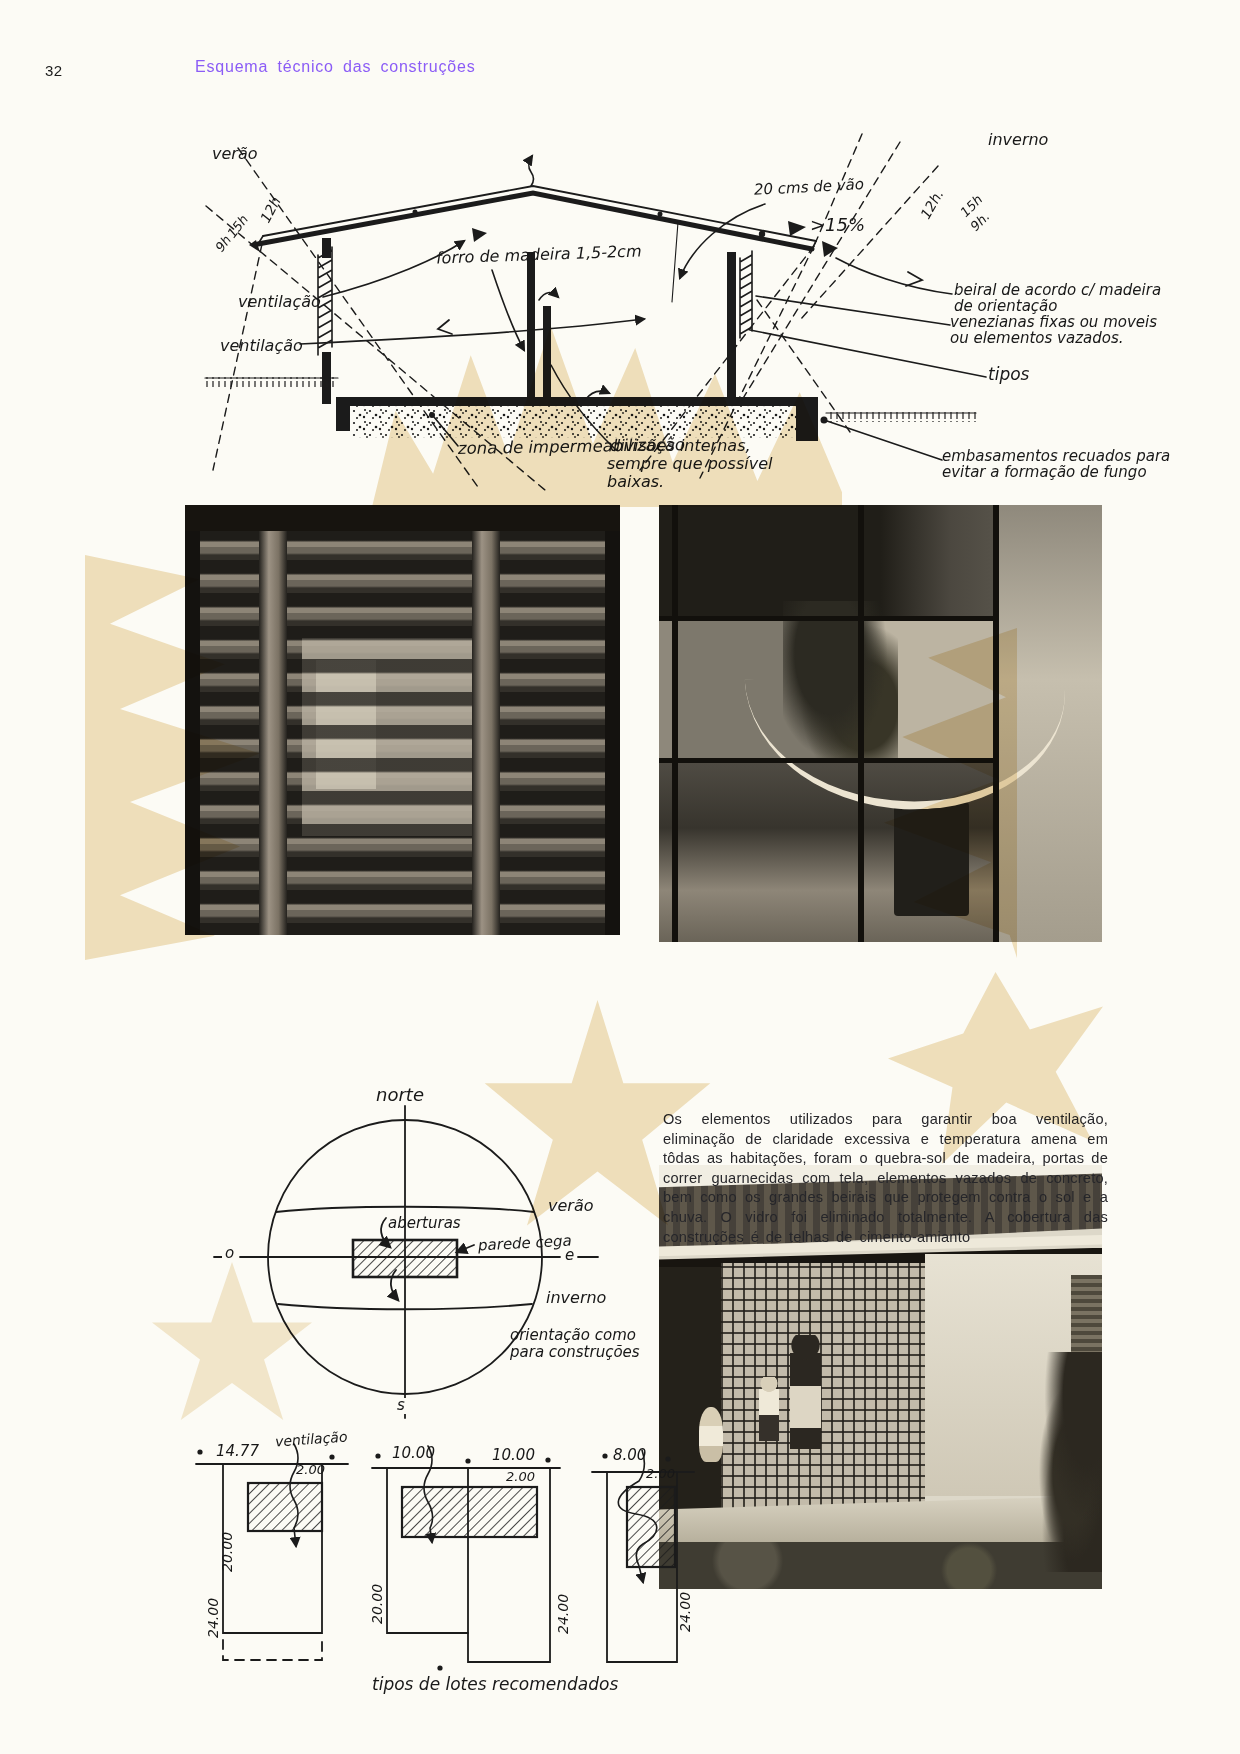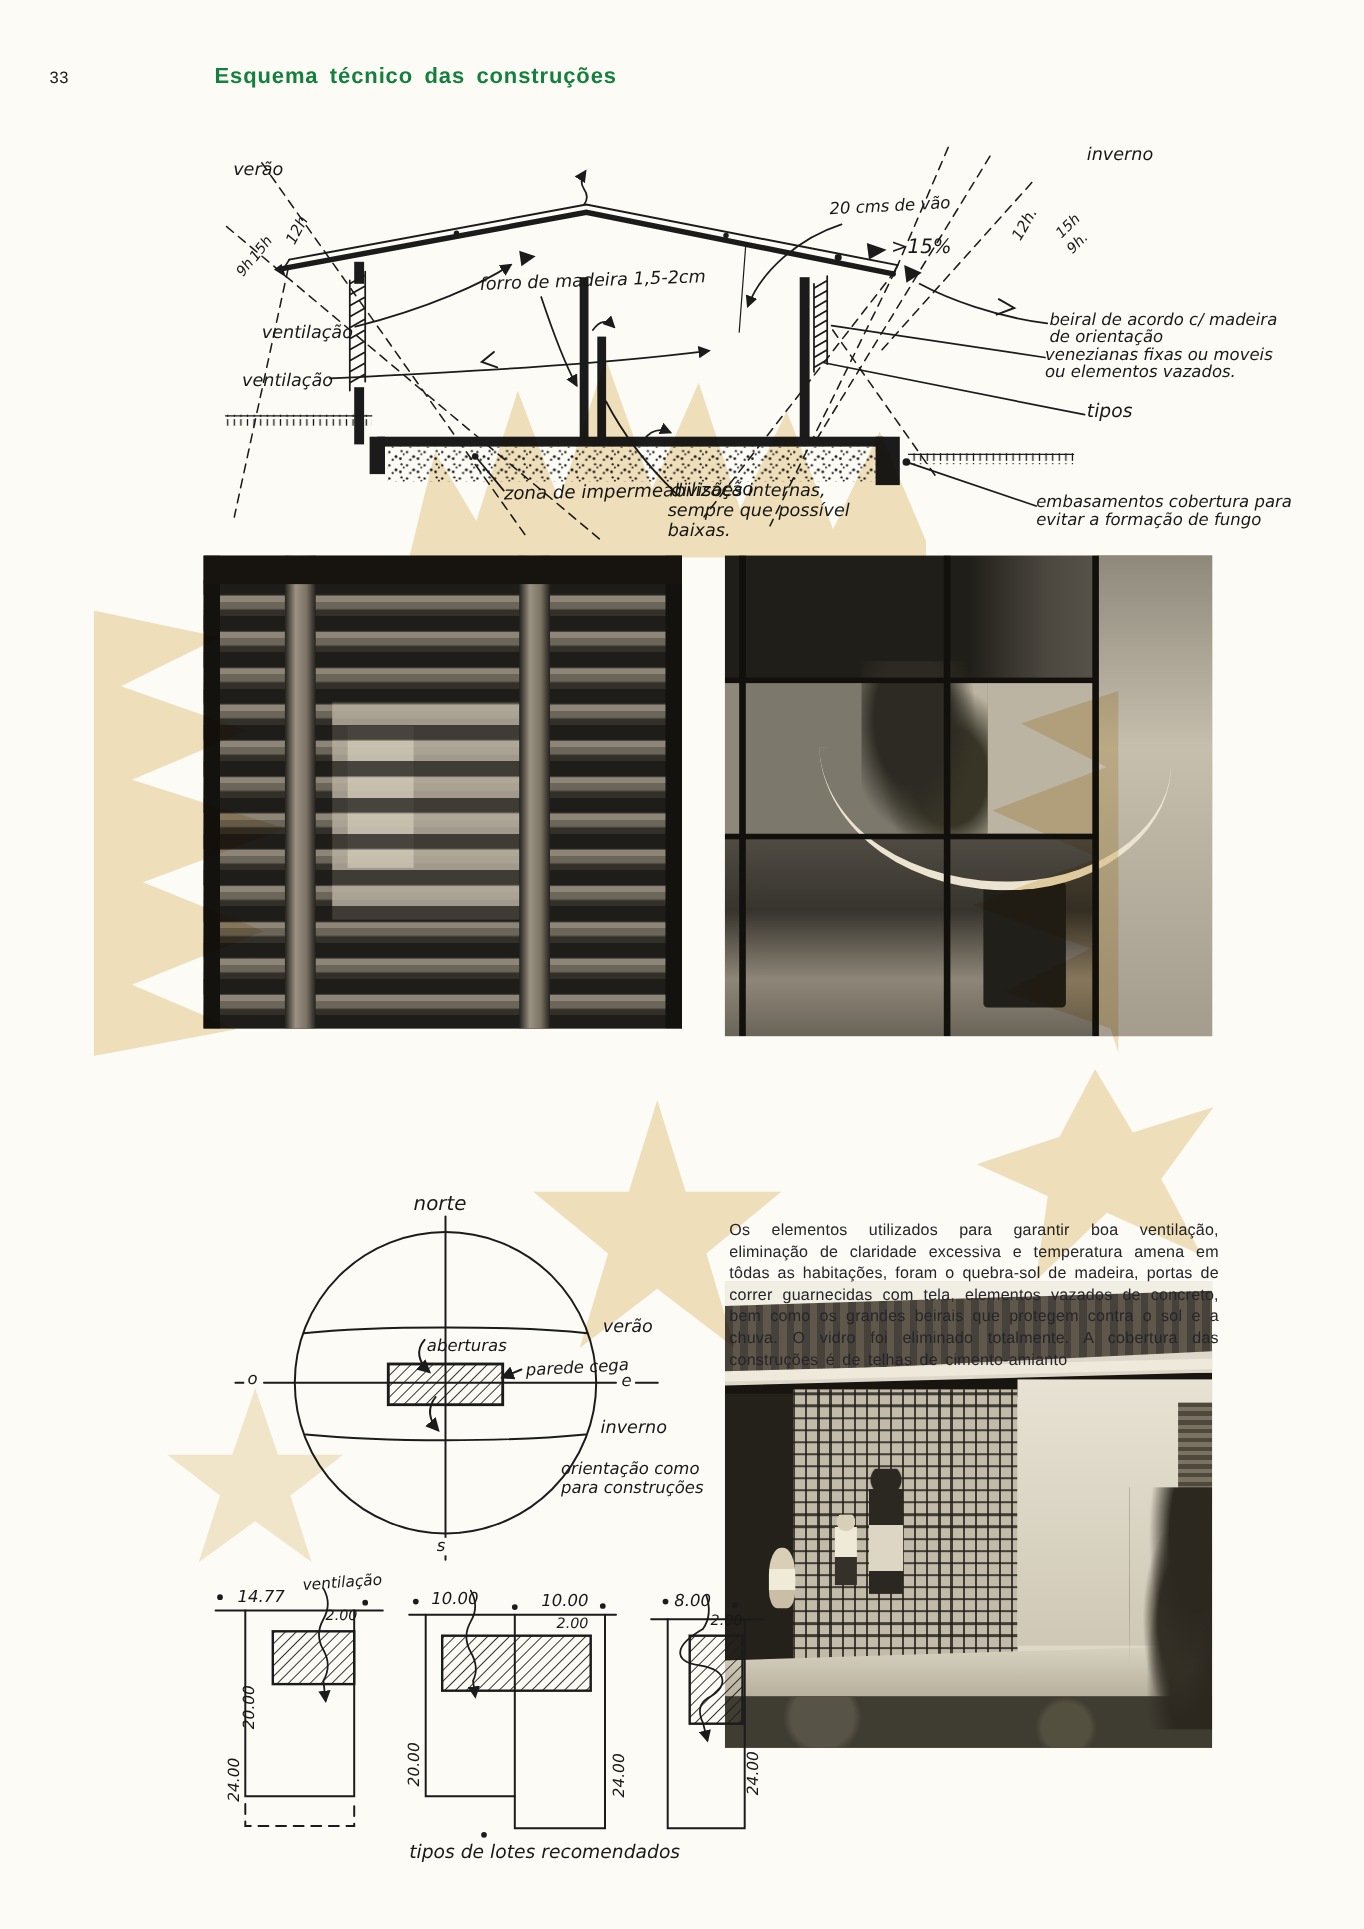--- a/index.html
+++ b/index.html
@@ -1,20 +1,20 @@
 <!DOCTYPE html>
 <html><head>
 <meta charset="utf-8">
 <style>
   html,body{margin:0;padding:0;}
   .page{position:relative;width:1240px;height:1754px;background:#fcfbf5;overflow:hidden;
         font-family:"Liberation Sans",sans-serif;color:#1b1b1b;}
   
   .pagenum{position:absolute;left:45px;top:62px;font-size:15px;letter-spacing:.5px;}
-  .title{position:absolute;left:195px;top:58px;font-size:20px;font-weight:bold;letter-spacing:.8px;word-spacing:4px;color:#15803d;}
+  .title{position:absolute;left:195px;top:58px;font-size:16px;font-weight:normal;letter-spacing:.8px;word-spacing:4px;color:#8b5cf6;}
   
   svg.lineart{position:absolute;left:0;top:0;z-index:4;pointer-events:none;}
   
   .lbl{position:absolute;font-family:"DejaVu Sans",sans-serif;font-style:italic;color:#181818;
        white-space:nowrap;z-index:6;font-size:16px;line-height:1.05;}
   .vdim{transform:rotate(-90deg);transform-origin:0 0;font-size:14px;}
   .axl{background:#fcfbf5;padding:0 3px;}
   
   .bodytext{position:absolute;left:663px;top:1110px;width:445px;z-index:6;
             font-size:14.6px;line-height:19.6px;text-align:justify;color:#26262a;
@@ -92,21 +92,21 @@
   .wm-e{left:888px;top:972px;width:215px;height:192px;
     clip-path:polygon(50% 0,66% 30%,100% 18%,78% 52%,95% 88%,55% 68%,25% 100%,30% 60%,0 45%,35% 32%);}
   .wm-f{left:152px;top:1262px;width:160px;height:168px;opacity:.75;
     clip-path:polygon(50% 0%,63% 36%,100% 36%,70% 58%,82% 94%,50% 72%,18% 94%,30% 58%,0% 36%,37% 36%);}
 </style>
 </head>
 <body>
 
 <div class="page">
 
-  <div class="pagenum">33</div>
+  <div class="pagenum">32</div>
   <div class="title">Esquema técnico das construções</div>
 
   <div class="photo photo1">
     <div class="p1-slats"></div>
     <div class="p1-light"></div>
     <div class="p1-light2"></div>
     <div class="p1-slats2"></div>
     <div class="p1-post" style="left:17%"></div>
     <div class="p1-post" style="left:66%"></div>
     <div class="p1-edge" style="left:0"></div>
@@ -288,21 +288,21 @@
   <div class="lbl" style="left:918px;top:214px;font-size:14px;transform:rotate(-60deg);transform-origin:0 0">12h.</div>
   <div class="lbl" style="left:958px;top:210px;font-size:13px;transform:rotate(-45deg);transform-origin:0 0">15h</div>
   <div class="lbl" style="left:968px;top:224px;font-size:13px;transform:rotate(-45deg);transform-origin:0 0">9h.</div>
   <div class="lbl" style="left:988px;top:132px">inverno</div>
   <div class="lbl" style="left:954px;top:283px;font-size:15px">beiral de acordo c/ madeira</div>
   <div class="lbl" style="left:954px;top:299px;font-size:15px">de orientação</div>
   <div class="lbl" style="left:950px;top:315px;font-size:15px">venezianas fixas ou moveis</div>
   <div class="lbl" style="left:950px;top:331px;font-size:15px">ou elementos vazados.</div>
   <div class="lbl" style="left:988px;top:366px;font-size:17px">tipos</div>
   <div class="lbl" style="left:458px;top:438px;font-size:16.5px;transform:rotate(-1deg)">zona de impermeabilização</div>
-  <div class="lbl" style="left:942px;top:449px;font-size:15px">embasamentos cobertura para</div>
+  <div class="lbl" style="left:942px;top:449px;font-size:15px">embasamentos recuados para</div>
   <div class="lbl" style="left:942px;top:465px;font-size:15px">evitar a formação de fungo</div>
   <div class="lbl" style="left:610px;top:438px">divisões internas,</div>
   <div class="lbl" style="left:607px;top:456px">sempre que possível</div>
   <div class="lbl" style="left:607px;top:474px">baixas.</div>
 
   <div class="lbl" style="left:376px;top:1086px;font-size:18px">norte</div>
   <div class="lbl" style="left:548px;top:1198px">verão</div>
   <div class="lbl" style="left:388px;top:1216px;font-size:15px">aberturas</div>
   <div class="lbl" style="left:478px;top:1236px;font-size:15px;transform:rotate(-3deg)">parede cega</div>
   <div class="lbl axl" style="left:222px;top:1246px;font-size:15px">o</div>

